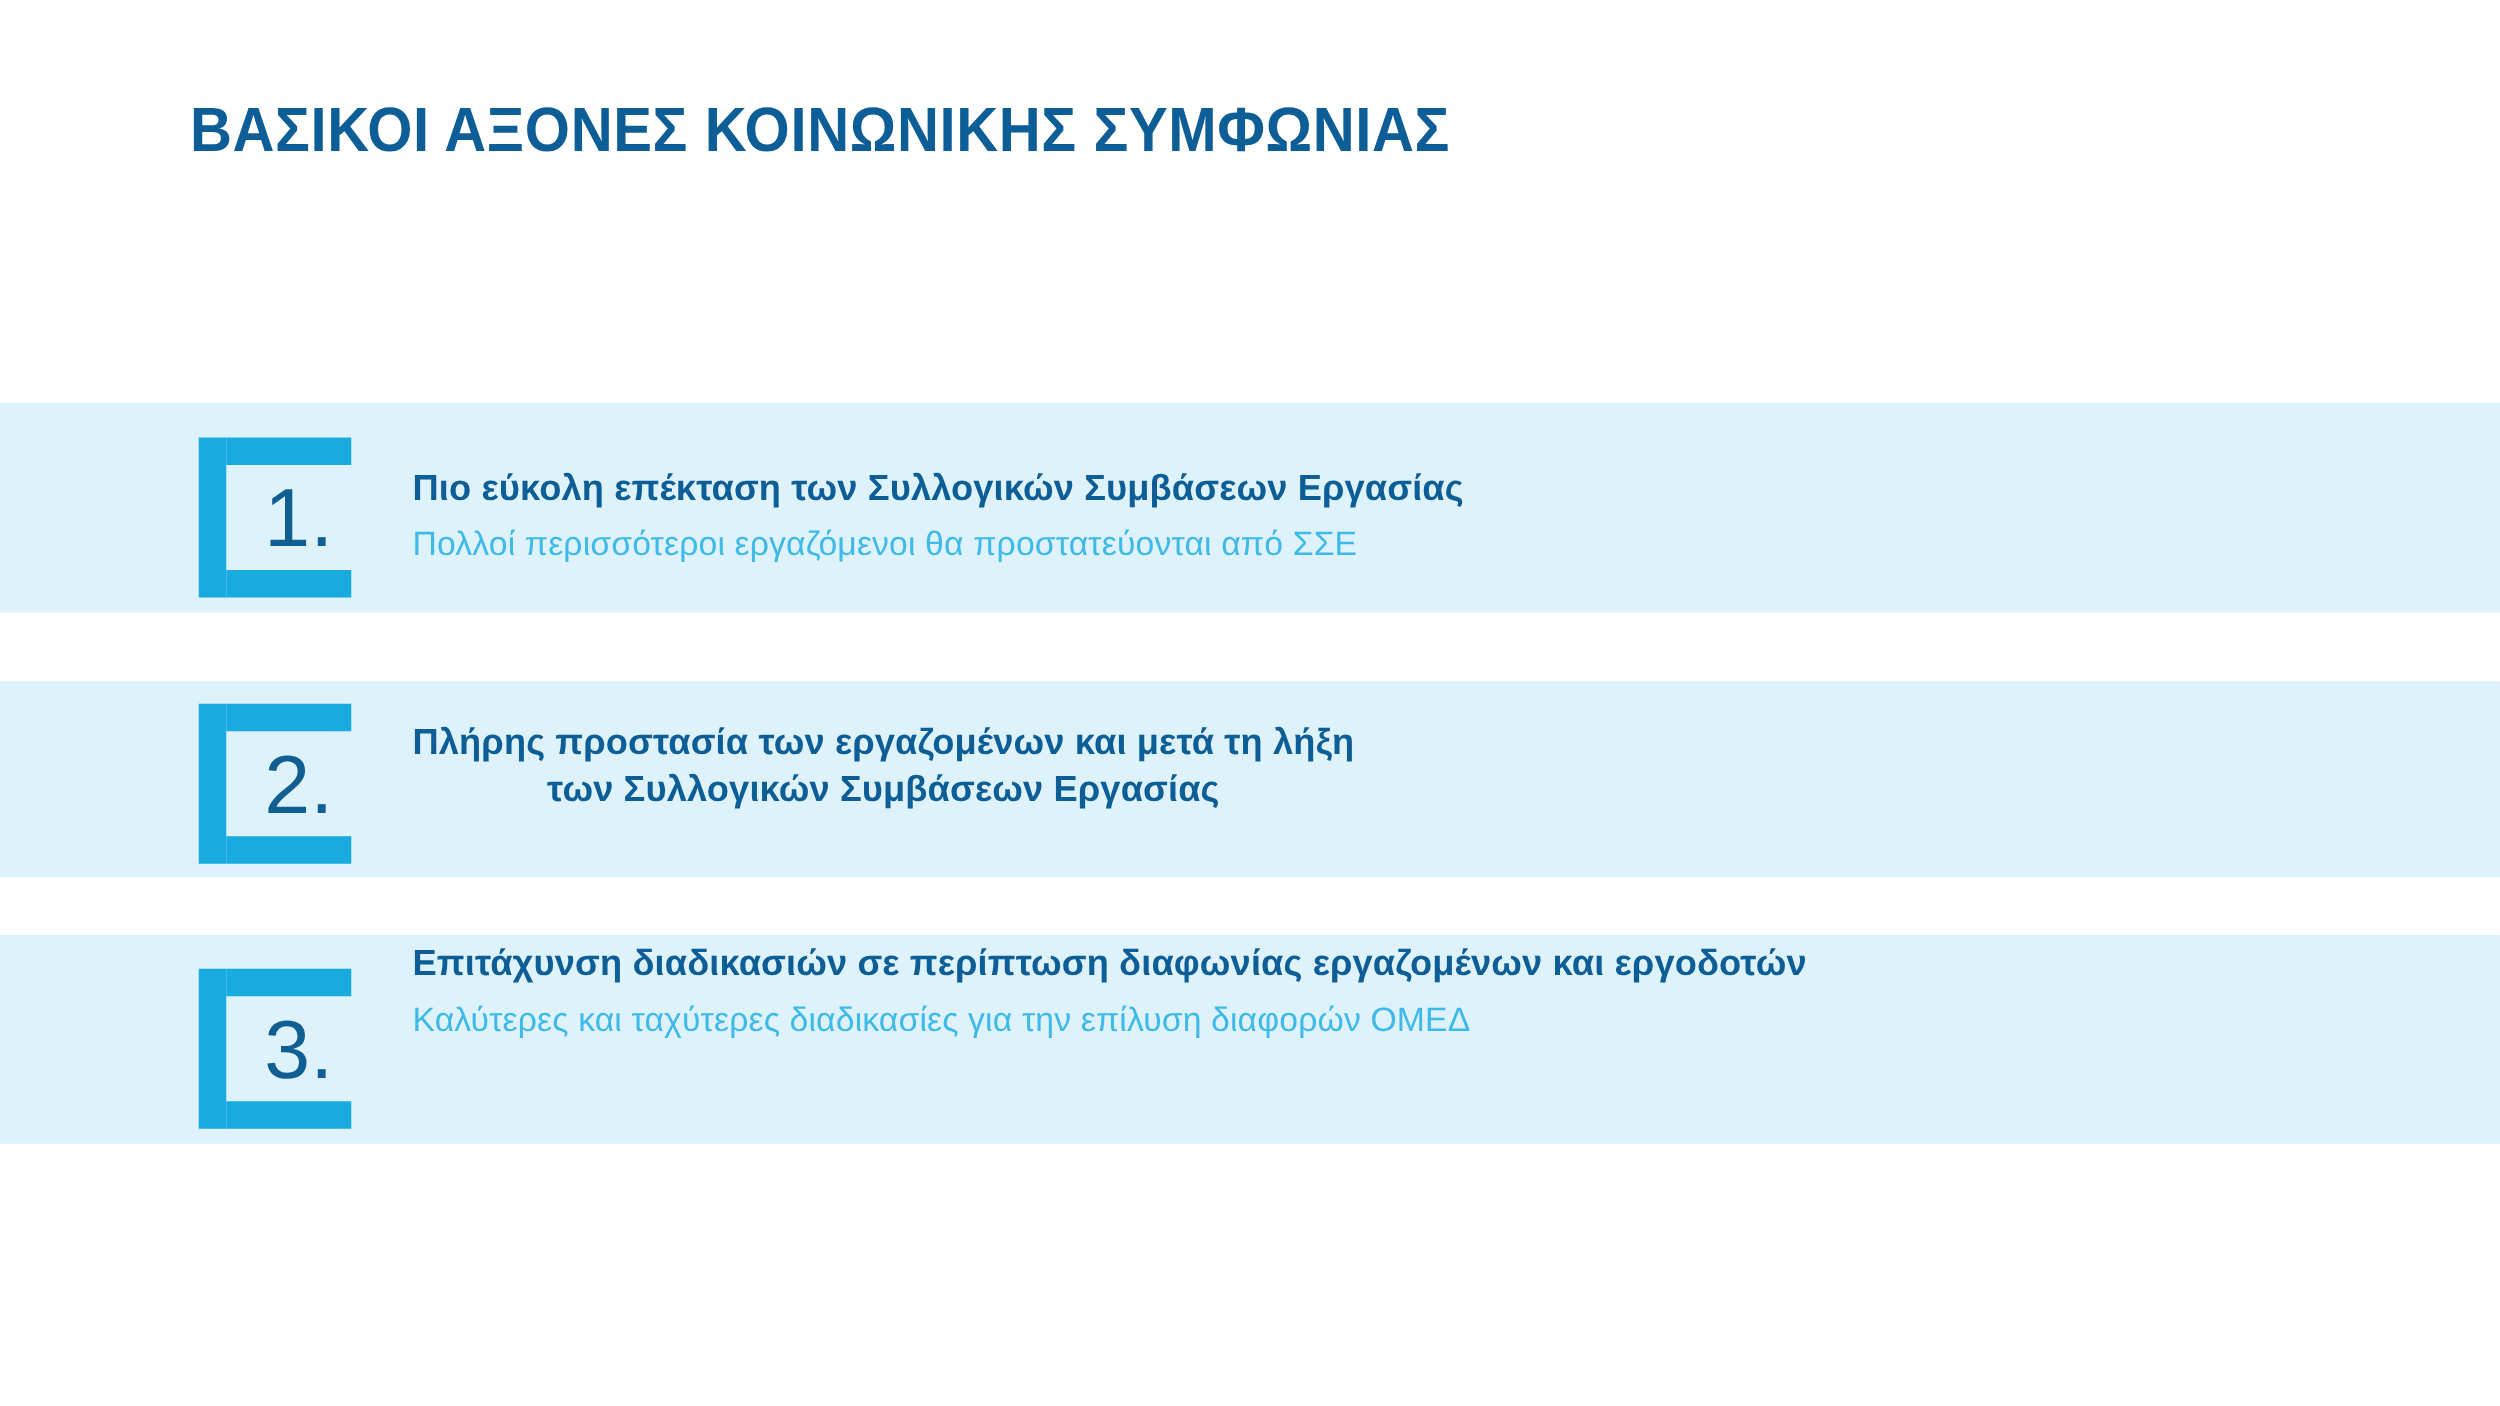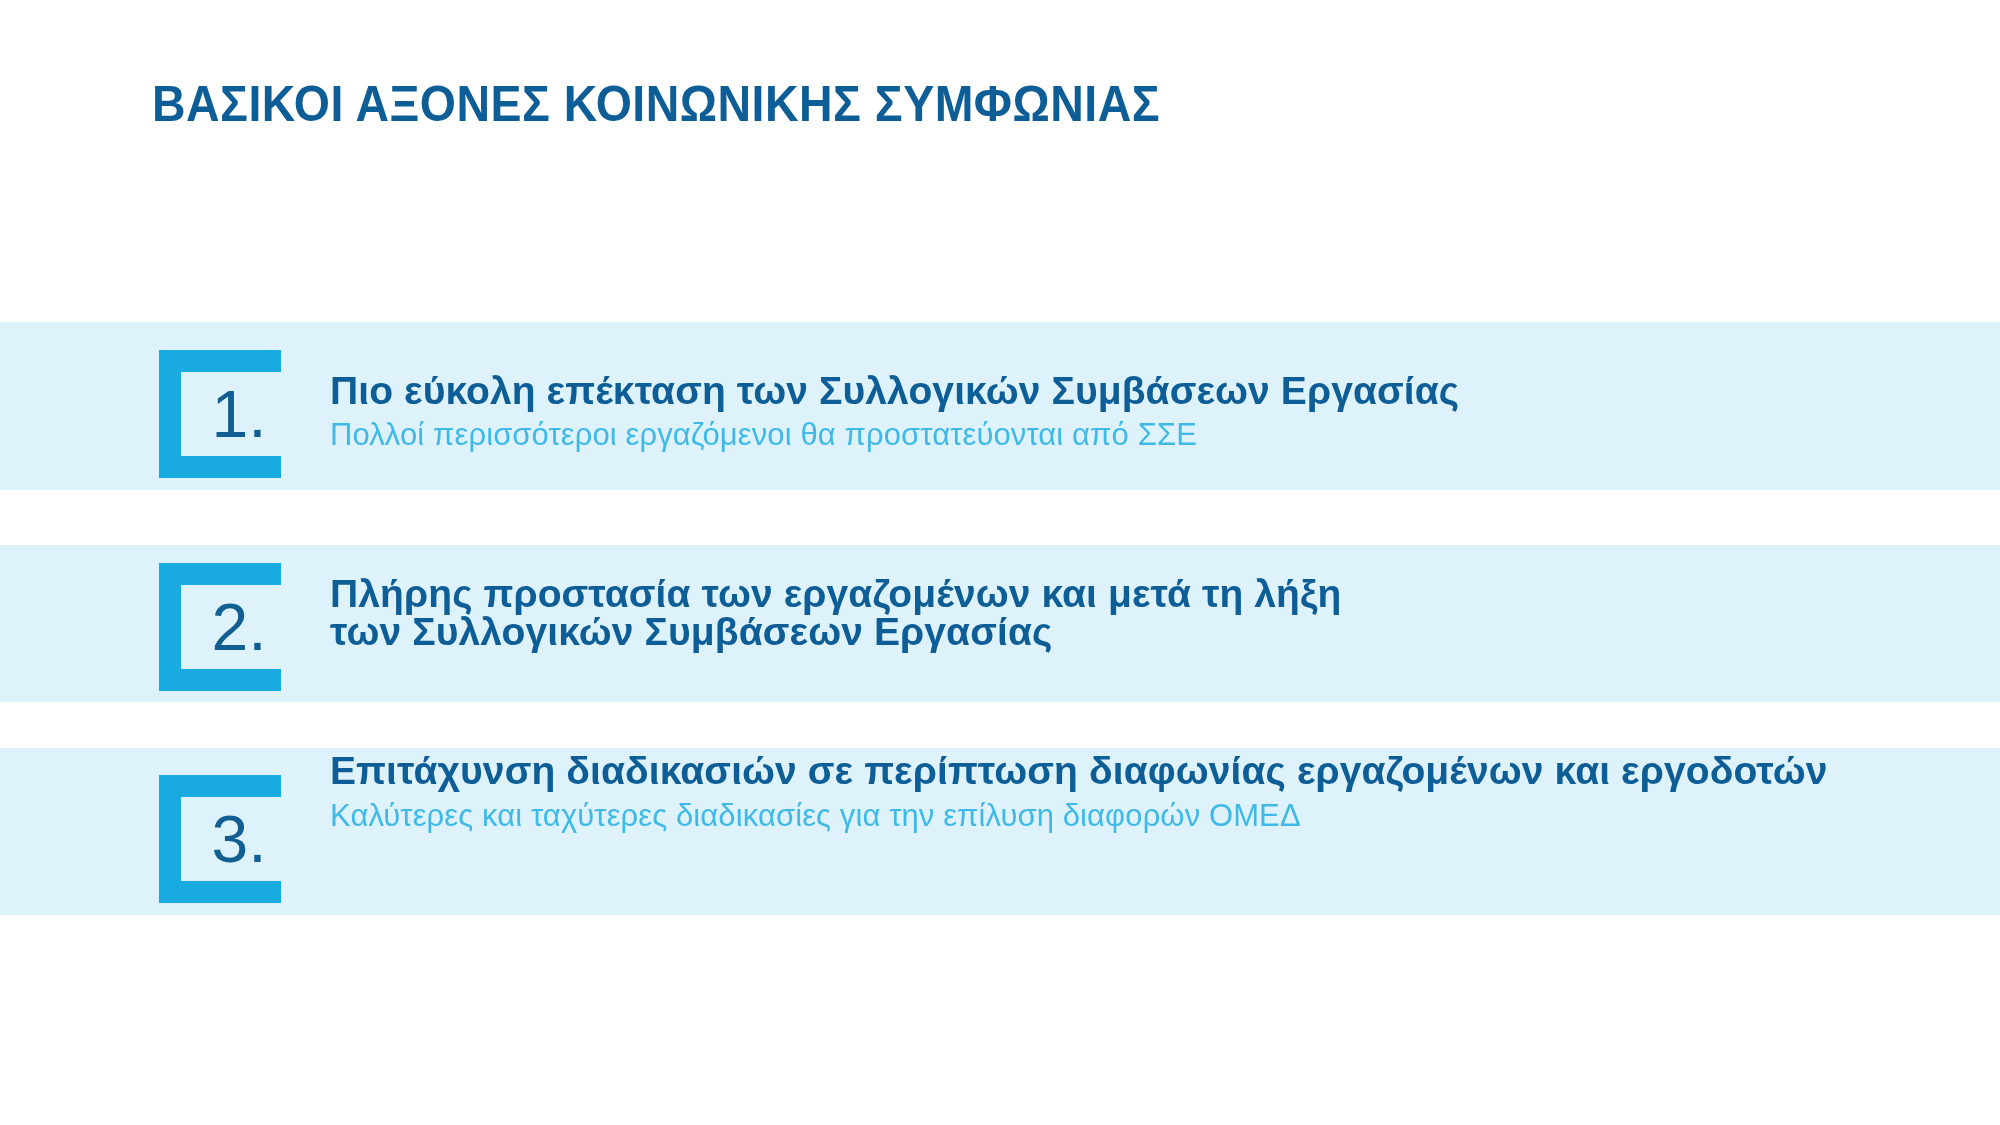--- a/index.html
+++ b/index.html
@@ -103,42 +103,42 @@
     font-size: 66px;
     line-height: 66px;
     font-weight: 400;
     color: #115f92;
     padding-left: 16px;
     box-sizing: border-box;
     letter-spacing: 0px;
   }
 
   .item-title {
-    font-size: 39px;
+    font-size: 29px;
     line-height: 38px;
     font-weight: 700;
     color: #0d5d96;
     white-space: pre-line;
     margin: 0;
     letter-spacing: 0.1px;
   }
   .item-sub {
-    font-size: 31px;
+    font-size: 27px;
     line-height: 36px;
     font-weight: 400;
     color: #3fbae8;
     margin: 0;
     letter-spacing: 0.1px;
   }
 
   
   .text-1 { position: absolute; left: 330px; top: 372px; }
   .text-1 .item-sub { margin-top: 7px; }
 
-  .text-2 { position: absolute; left: 330px; top: 575px; }
+  .text-2 { position: absolute; left: 330px; top: 575px; text-align: center; }
   .text-2 .item-sub { margin-top: 10px; }
 
   .text-3 { position: absolute; left: 330px; top: 752px; }
   .text-3 .item-sub { margin-top: 8px; }
 </style>
 </head>
 <body>
 
 <div class="slide">
 

